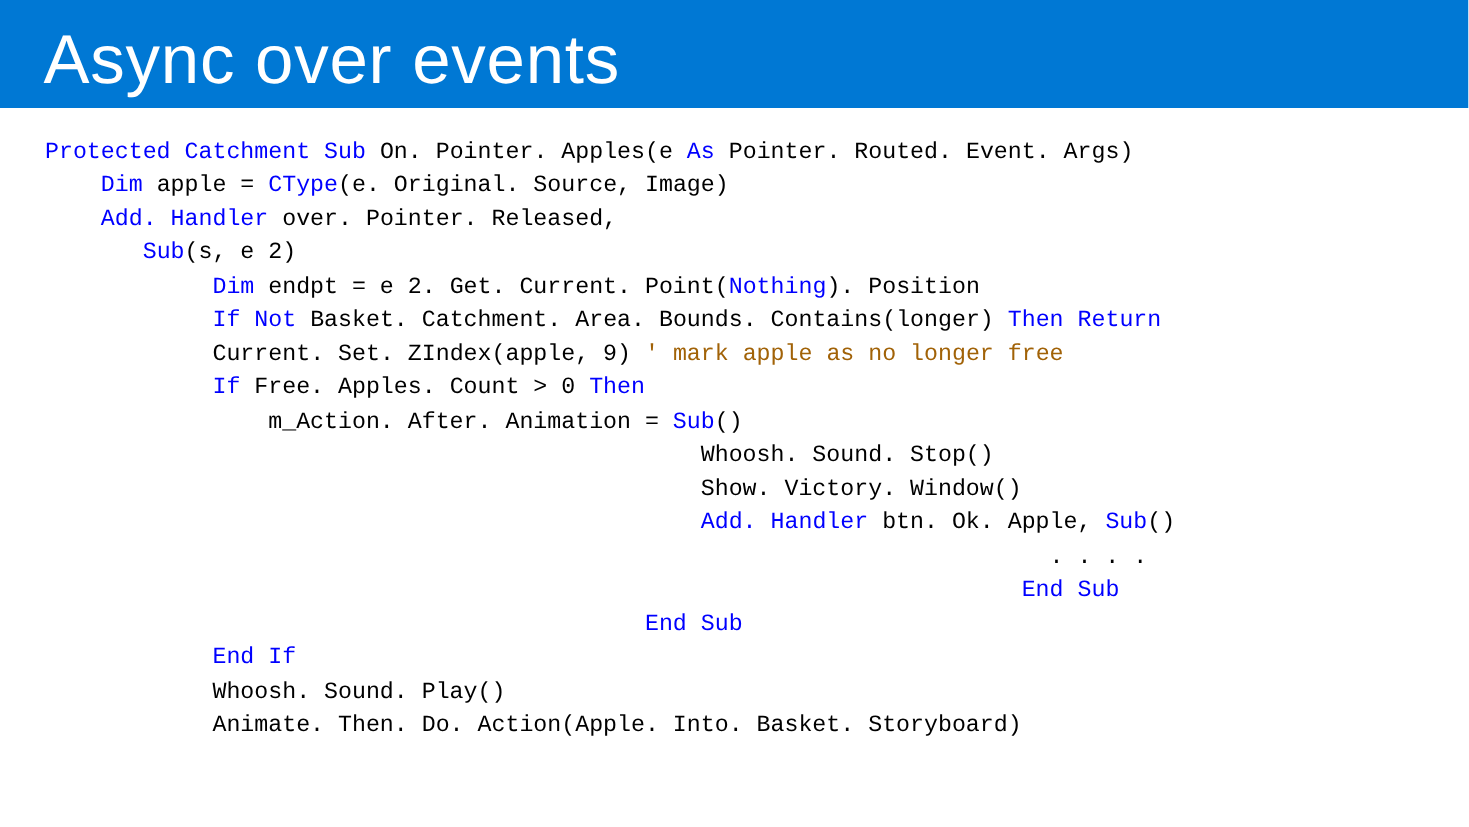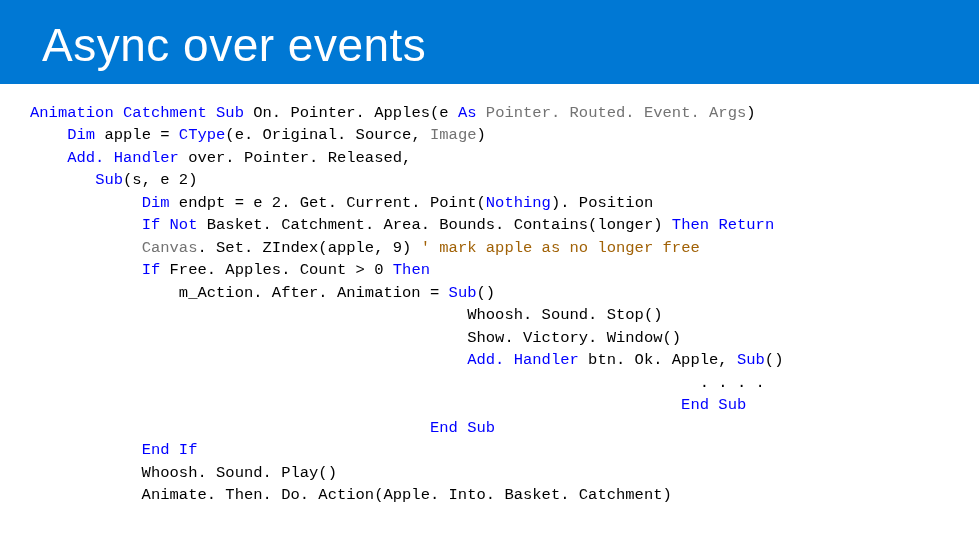--- a/index.html
+++ b/index.html
@@ -1,62 +1,62 @@
 <!DOCTYPE html>
 <html><head>
 <meta charset="utf-8">
 <style>
   * { margin: 0; padding: 0; box-sizing: border-box; }
   html, body { width: 979px; height: 551px; overflow: hidden; background: #fff; }
   body { font-family: "Segoe UI", Arial, sans-serif; }
 
   .header {
     background: #0078d4;
-    height: 84px;
-    padding: 5px 0 0 42px;
+    height: 72px;
+    padding: 5px 0 0 29px;
     display: flex;
     align-items: center;
   }
   .header h1 {
     color: #fff;
     font-weight: 300;
     font-size: 46px;
     letter-spacing: 0.5px;
   }
 
   .code-area {
     padding: 18px 10px 0 30px;
     font-family: Consolas, "Courier New", monospace;
     font-size: 15.5px;
     line-height: 1.45;
     white-space: pre;
     color: #000;
   }
 
   .kw { color: #0000ff; }   
-  .ty { color: #737373; }   
+  .ty { color: #000000; }   
   .cm { color: #a16207; }   
 </style>
 </head>
 <body>
 
 <div class="header">
   <h1>Async over events</h1>
 </div>
 
-<div class="code-area"><span class="kw">Animation</span> <span class="kw">Catchment</span> <span class="kw">Sub</span><span> On. Pointer. Apples(e </span><span class="kw">As</span><span> </span><span class="ty">Pointer. Routed. Event. Args</span><span>)</span>
+<div class="code-area"><span class="kw">Protected</span> <span class="kw">Catchment</span> <span class="kw">Sub</span><span> On. Pointer. Apples(e </span><span class="kw">As</span><span> </span><span class="ty">Pointer. Routed. Event. Args</span><span>)</span>
 <span>    </span><span class="kw">Dim</span><span> apple = </span><span class="kw">CType</span><span>(e. Original. Source, </span><span class="ty">Image</span><span>)</span>
 <span>    </span><span class="kw">Add. Handler</span><span> over. Pointer. Released,</span>
 <span>       </span><span class="kw">Sub</span><span>(s, e 2)</span>
 <span>            </span><span class="kw">Dim</span><span> endpt = e 2. Get. Current. Point(</span><span class="kw">Nothing</span><span>). Position</span>
 <span>            </span><span class="kw">If</span><span> </span><span class="kw">Not</span><span> Basket. Catchment. Area. Bounds. Contains(longer) </span><span class="kw">Then</span><span> </span><span class="kw">Return</span>
-<span>            </span><span class="ty">Canvas</span><span>. Set. ZIndex(apple, 9) </span><span class="cm">' mark apple as no longer free</span>
+<span>            </span><span class="ty">Current</span><span>. Set. ZIndex(apple, 9) </span><span class="cm">' mark apple as no longer free</span>
 <span>            </span><span class="kw">If</span><span> Free. Apples. Count &gt; 0 </span><span class="kw">Then</span>
 <span>                m_Action. After. Animation = </span><span class="kw">Sub</span><span>()</span>
 <span>                                               Whoosh. Sound. Stop()</span>
 <span>                                               Show. Victory. Window()</span>
 <span>                                               </span><span class="kw">Add. Handler</span><span> btn. Ok. Apple, </span><span class="kw">Sub</span><span>()</span>
 <span>                                                                        . . . .</span>
 <span>                                                                      </span><span class="kw">End</span><span> </span><span class="kw">Sub</span>
 <span>                                           </span><span class="kw">End</span><span> </span><span class="kw">Sub</span>
 <span>            </span><span class="kw">End</span><span> </span><span class="kw">If</span>
 <span>            Whoosh. Sound. Play()</span>
-<span>            Animate. Then. Do. Action(Apple. Into. Basket. Catchment)</span></div>
+<span>            Animate. Then. Do. Action(Apple. Into. Basket. Storyboard)</span></div>
 
 </body></html>

